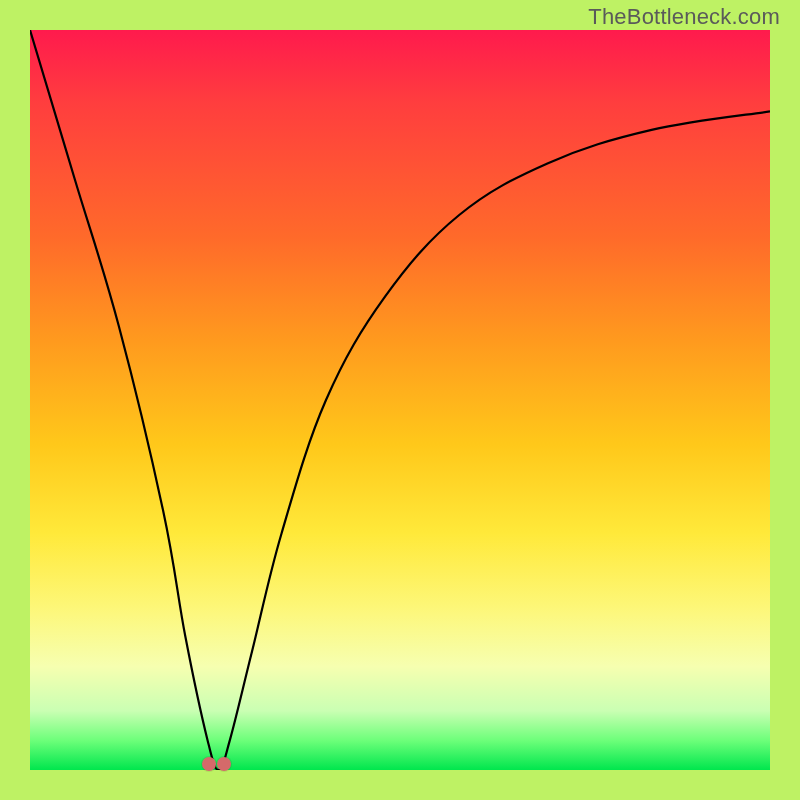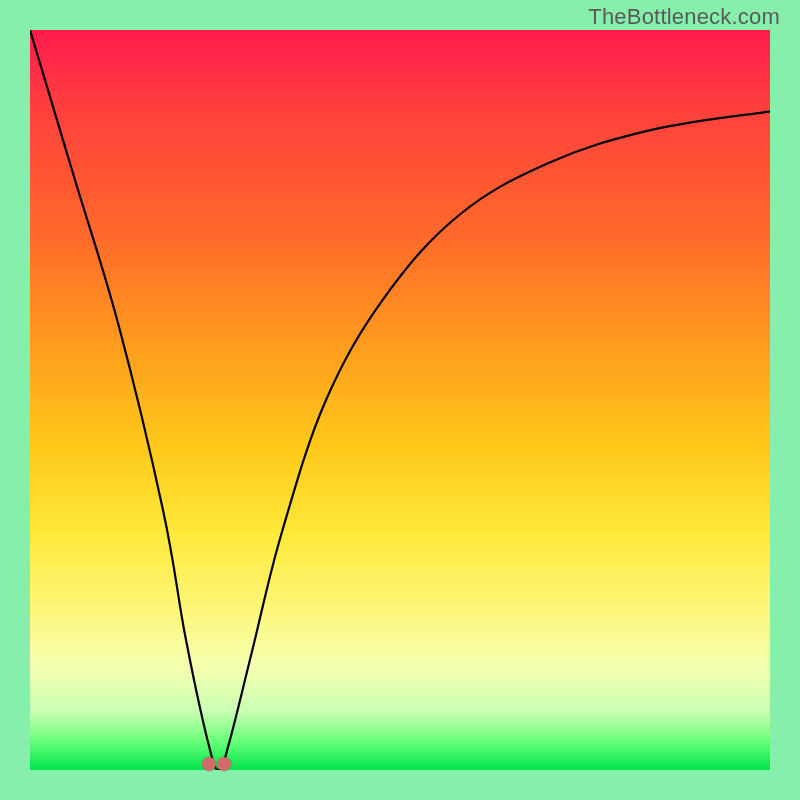--- a/index.html
+++ b/index.html
@@ -8,21 +8,21 @@
     width: 800px;
     height: 800px;
     overflow: hidden;
     background: #000;
     font-family: Arial, Helvetica, sans-serif;
   }
   .frame {
     position: relative;
     width: 800px;
     height: 800px;
-    background: #86efac;
+    background: #bef264;
   }
   .plot {
     position: absolute;
     left: 30px;
     top: 30px;
     width: 740px;
     height: 740px;
     
     background: linear-gradient(to bottom,
       #ff1a4d 0%,

